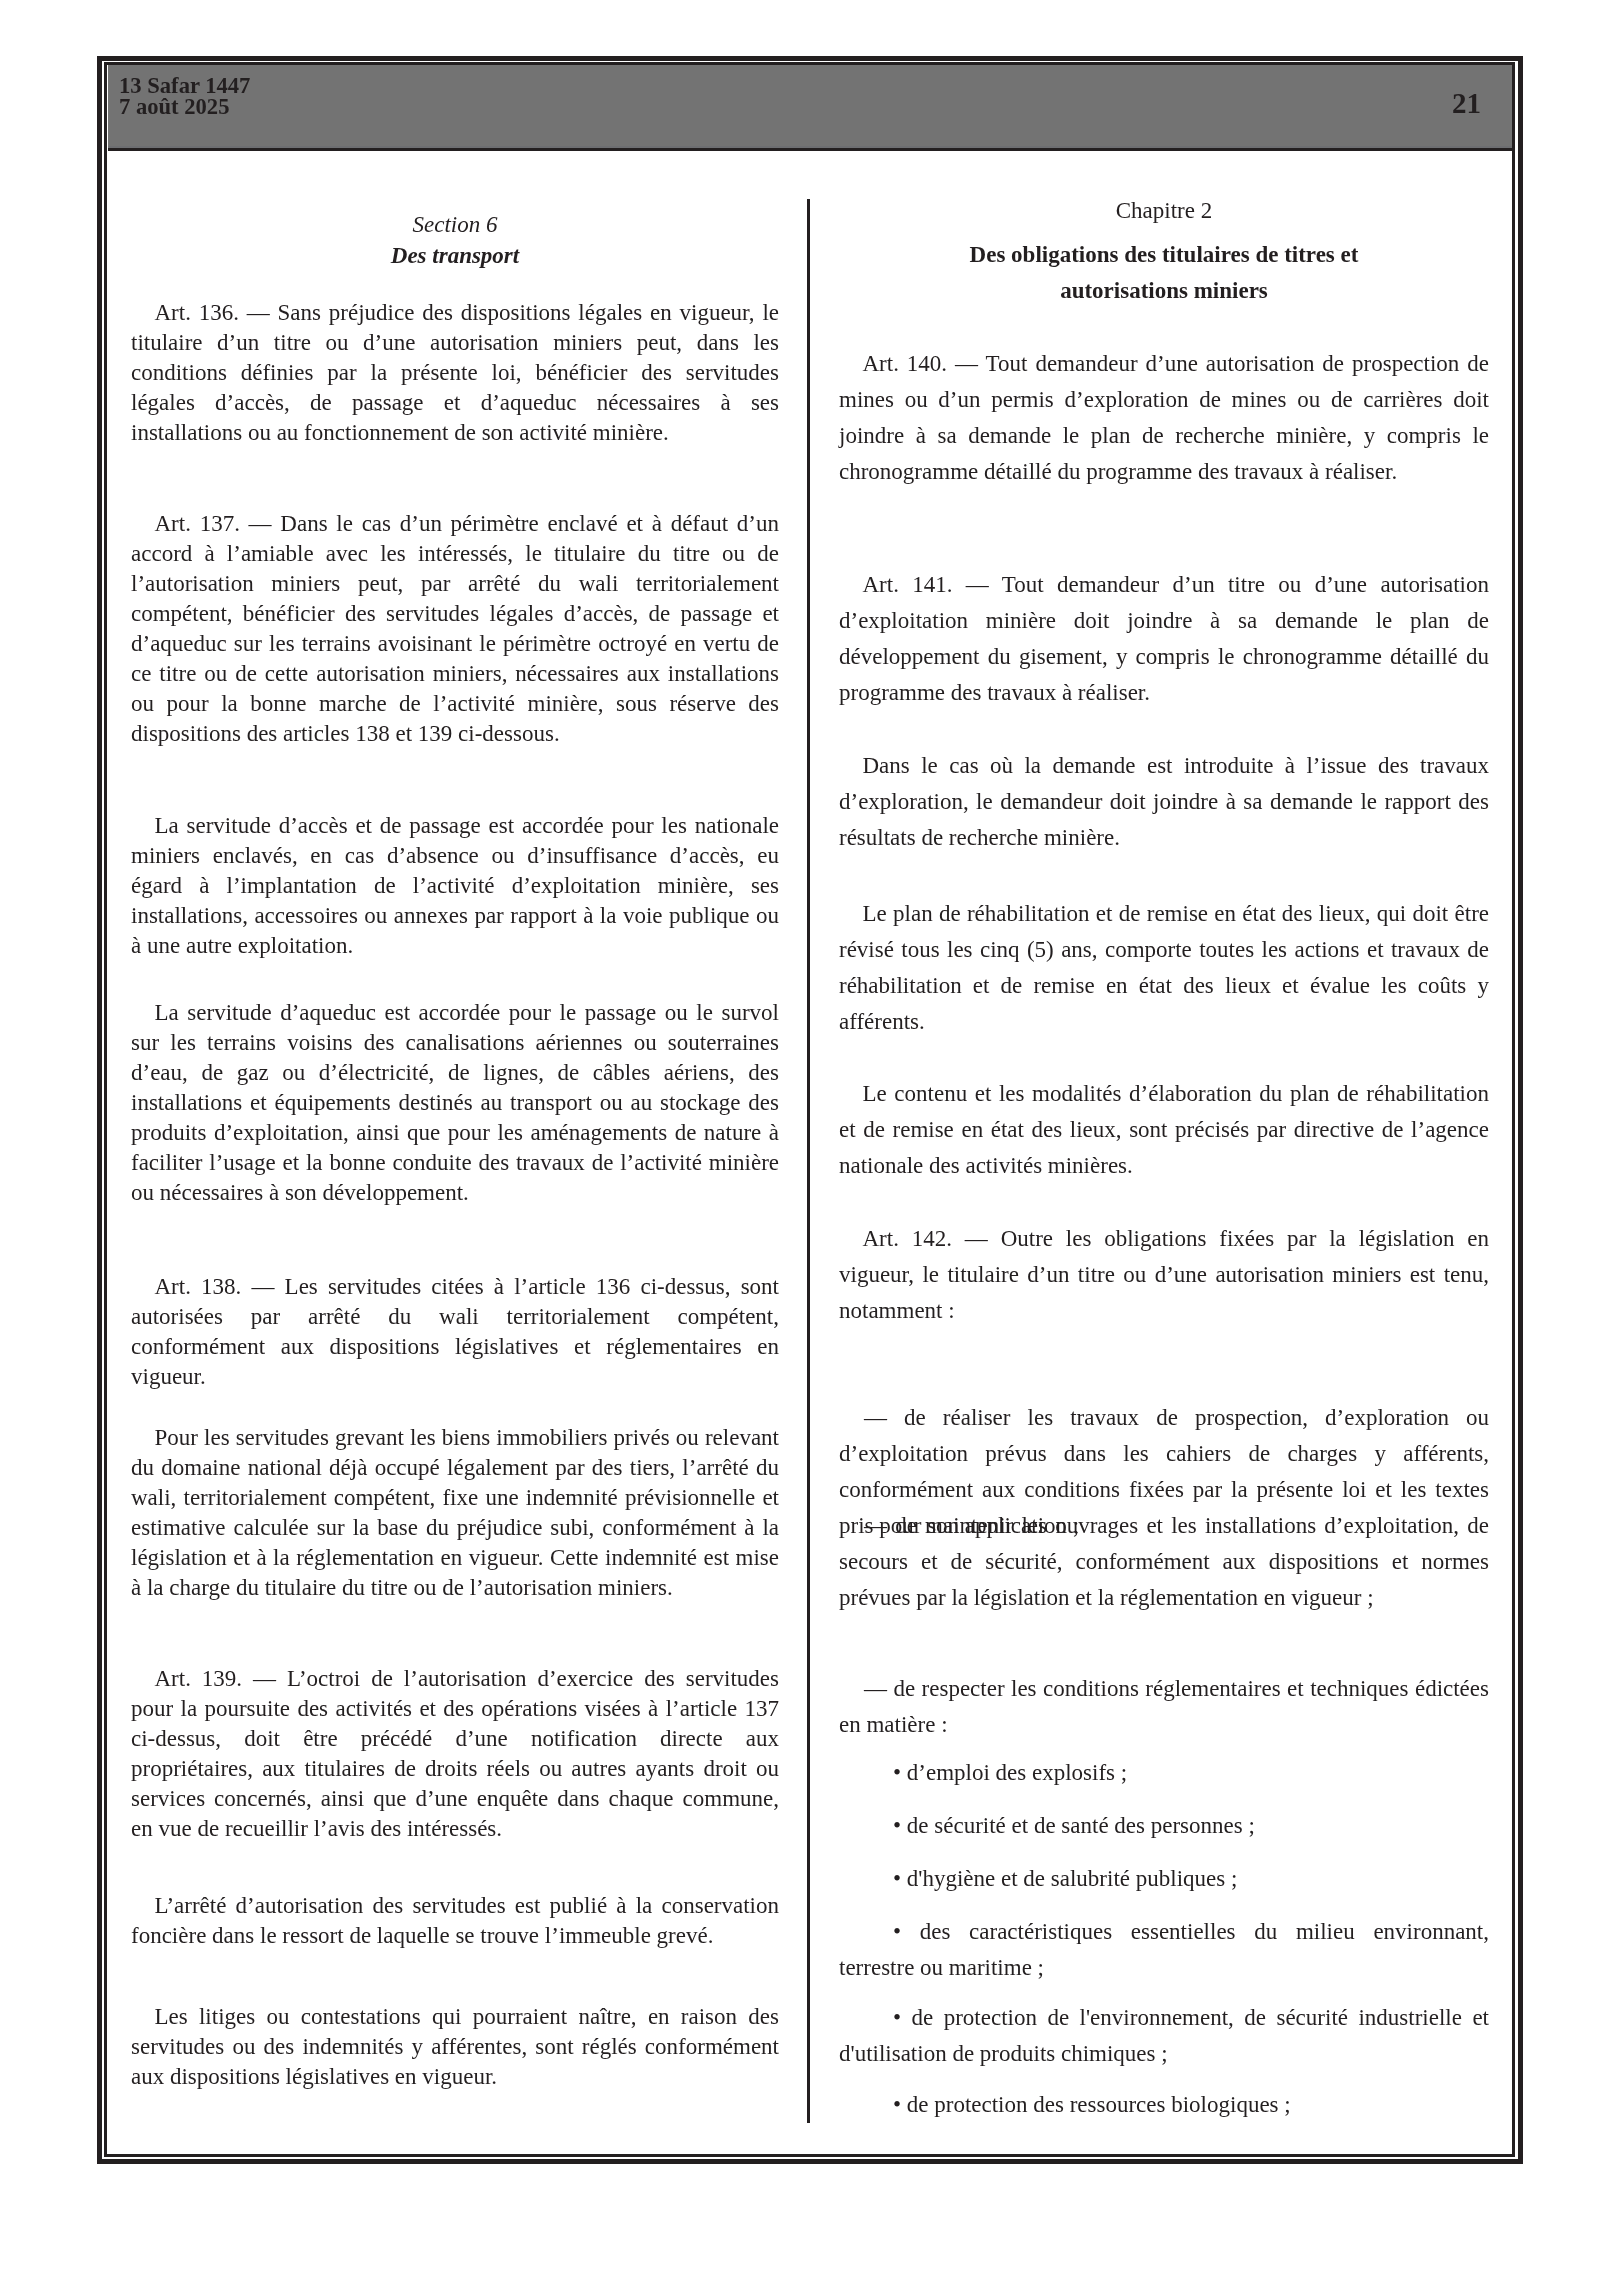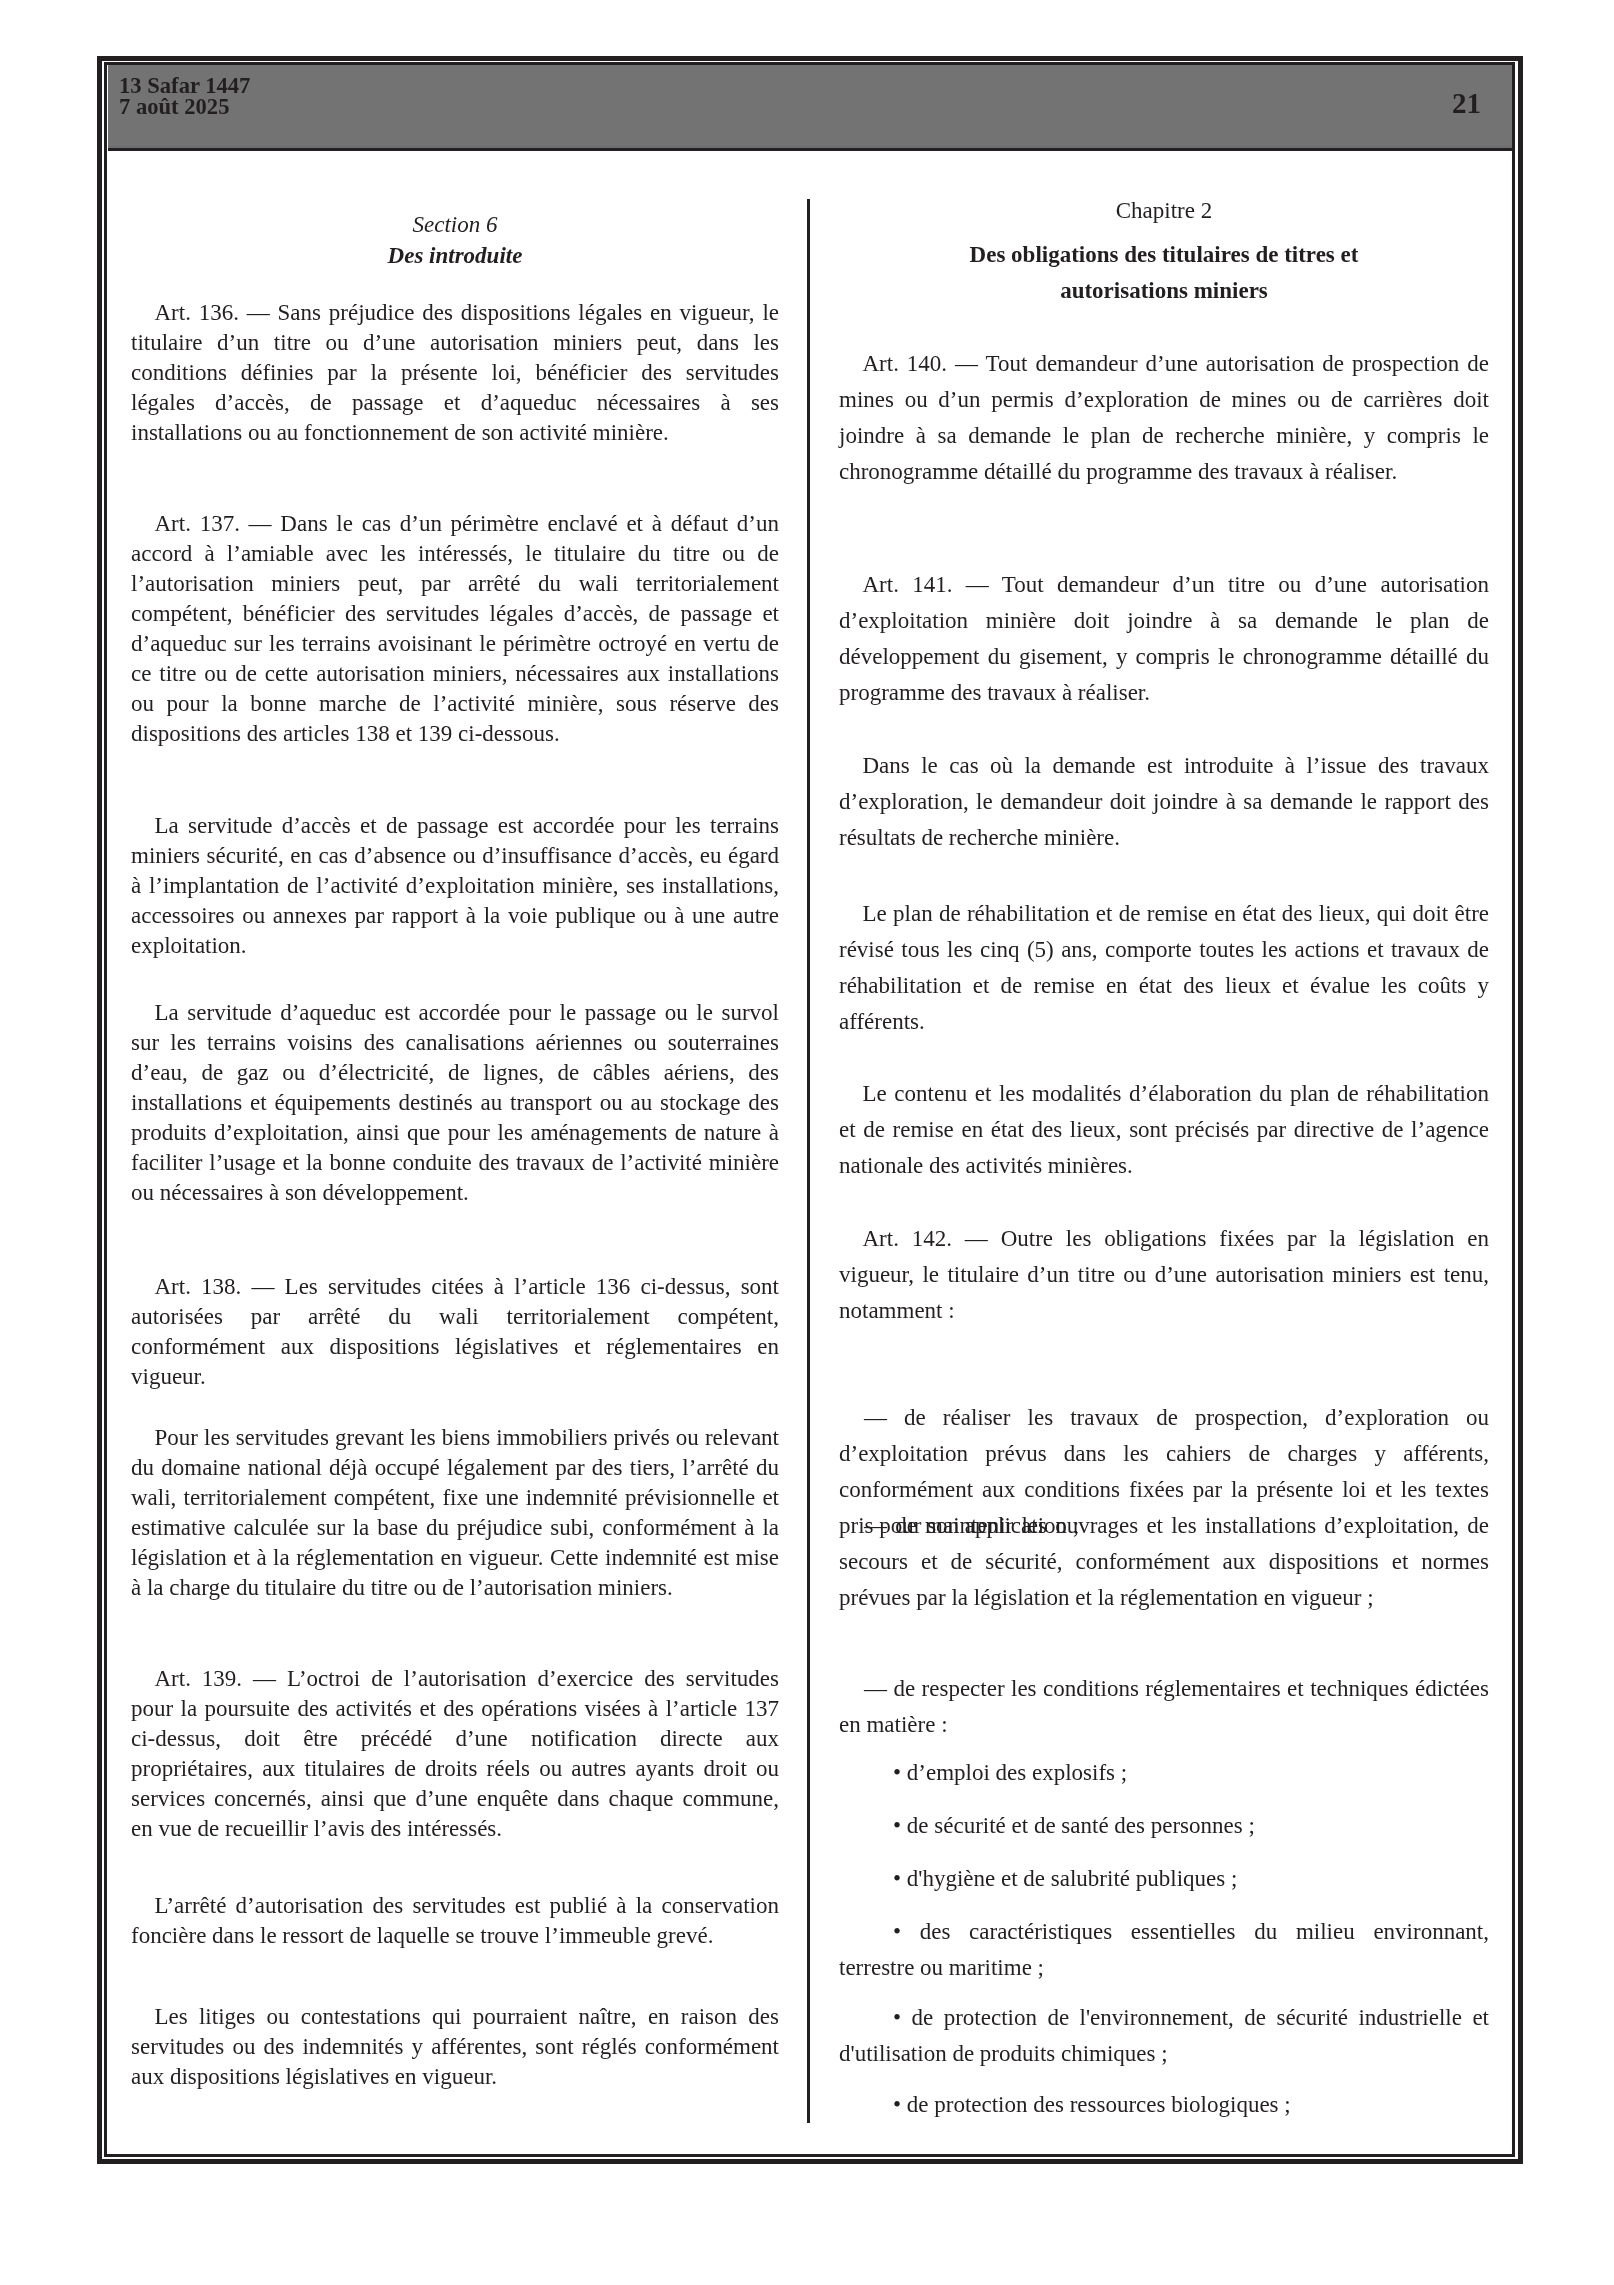--- a/index.html
+++ b/index.html
@@ -41,25 +41,25 @@
 <div class="header-band">
   <div class="hdr-date l1">13 Safar 1447</div>
   <div class="hdr-date l2">7 août 2025</div>
   <div class="hdr-page">21</div>
   <div class="hdr-line"></div>
 </div>
 
 <div class="col-divider"></div>
 
 <p class="blk left center it heading" style="top:210px;">Section 6</p>
-<p class="blk left center it bd heading" style="top:241px;">Des introduite</p>
+<p class="blk left center it bd heading" style="top:241px;">Des transport</p>
 
 <p class="blk left ind" style="top:298px;">Art. 136. — Sans préjudice des dispositions légales en vigueur, le titulaire d’un titre ou d’une autorisation miniers peut, dans les conditions définies par la présente loi, bénéficier des servitudes légales d’accès, de passage et d’aqueduc nécessaires à ses installations ou au fonctionnement de son activité minière.</p>
 <p class="blk left ind" style="top:509px;">Art. 137. — Dans le cas d’un périmètre enclavé et à défaut d’un accord à l’amiable avec les intéressés, le titulaire du titre ou de l’autorisation miniers peut, par arrêté du wali territorialement compétent, bénéficier des servitudes légales d’accès, de passage et d’aqueduc sur les terrains avoisinant le périmètre octroyé en vertu de ce titre ou de cette autorisation miniers, nécessaires aux installations ou pour la bonne marche de l’activité minière, sous réserve des dispositions des articles 138 et 139 ci-dessous.</p>
-<p class="blk left ind" style="top:811px;">La servitude d’accès et de passage est accordée pour les terrains miniers sécurité, en cas d’absence ou d’insuffisance d’accès, eu égard à l’implantation de l’activité d’exploitation minière, ses installations, accessoires ou annexes par rapport à la voie publique ou à une autre exploitation.</p>
+<p class="blk left ind" style="top:811px;">La servitude d’accès et de passage est accordée pour les nationale miniers enclavés, en cas d’absence ou d’insuffisance d’accès, eu égard à l’implantation de l’activité d’exploitation minière, ses installations, accessoires ou annexes par rapport à la voie publique ou à une autre exploitation.</p>
 <p class="blk left ind" style="top:998px;">La servitude d’aqueduc est accordée pour le passage ou le survol sur les terrains voisins des canalisations aériennes ou souterraines d’eau, de gaz ou d’électricité, de lignes, de câbles aériens, des installations et équipements destinés au transport ou au stockage des produits d’exploitation, ainsi que pour les aménagements de nature à faciliter l’usage et la bonne conduite des travaux de l’activité minière ou nécessaires à son développement.</p>
 <p class="blk left ind" style="top:1272px;">Art. 138. — Les servitudes citées à l’article 136 ci-dessus, sont autorisées par arrêté du wali territorialement compétent, conformément aux dispositions législatives et réglementaires en vigueur.</p>
 <p class="blk left ind" style="top:1423px;">Pour les servitudes grevant les biens immobiliers privés ou relevant du domaine national déjà occupé légalement par des tiers, l’arrêté du wali, territorialement compétent, fixe une indemnité prévisionnelle et estimative calculée sur la base du préjudice subi, conformément à la législation et à la réglementation en vigueur. Cette indemnité est mise à la charge du titulaire du titre ou de l’autorisation miniers.</p>
 <p class="blk left ind" style="top:1664px;">Art. 139. — L’octroi de l’autorisation d’exercice des servitudes pour la poursuite des activités et des opérations visées à l’article 137 ci-dessus, doit être précédé d’une notification directe aux propriétaires, aux titulaires de droits réels ou autres ayants droit ou services concernés, ainsi que d’une enquête dans chaque commune, en vue de recueillir l’avis des intéressés.</p>
 <p class="blk left ind" style="top:1891px;">L’arrêté d’autorisation des servitudes est publié à la conservation foncière dans le ressort de laquelle se trouve l’immeuble grevé.</p>
 <p class="blk left ind" style="top:2002px;">Les litiges ou contestations qui pourraient naître, en raison des servitudes ou des indemnités y afférentes, sont réglés conformément aux dispositions législatives en vigueur.</p>
 
 <p class="blk right center heading" style="top:193px;">Chapitre 2</p>
 <p class="blk right center bd heading" style="top:237px;">Des obligations des titulaires de titres et</p>
 <p class="blk right center bd heading" style="top:273px;">autorisations miniers</p>

